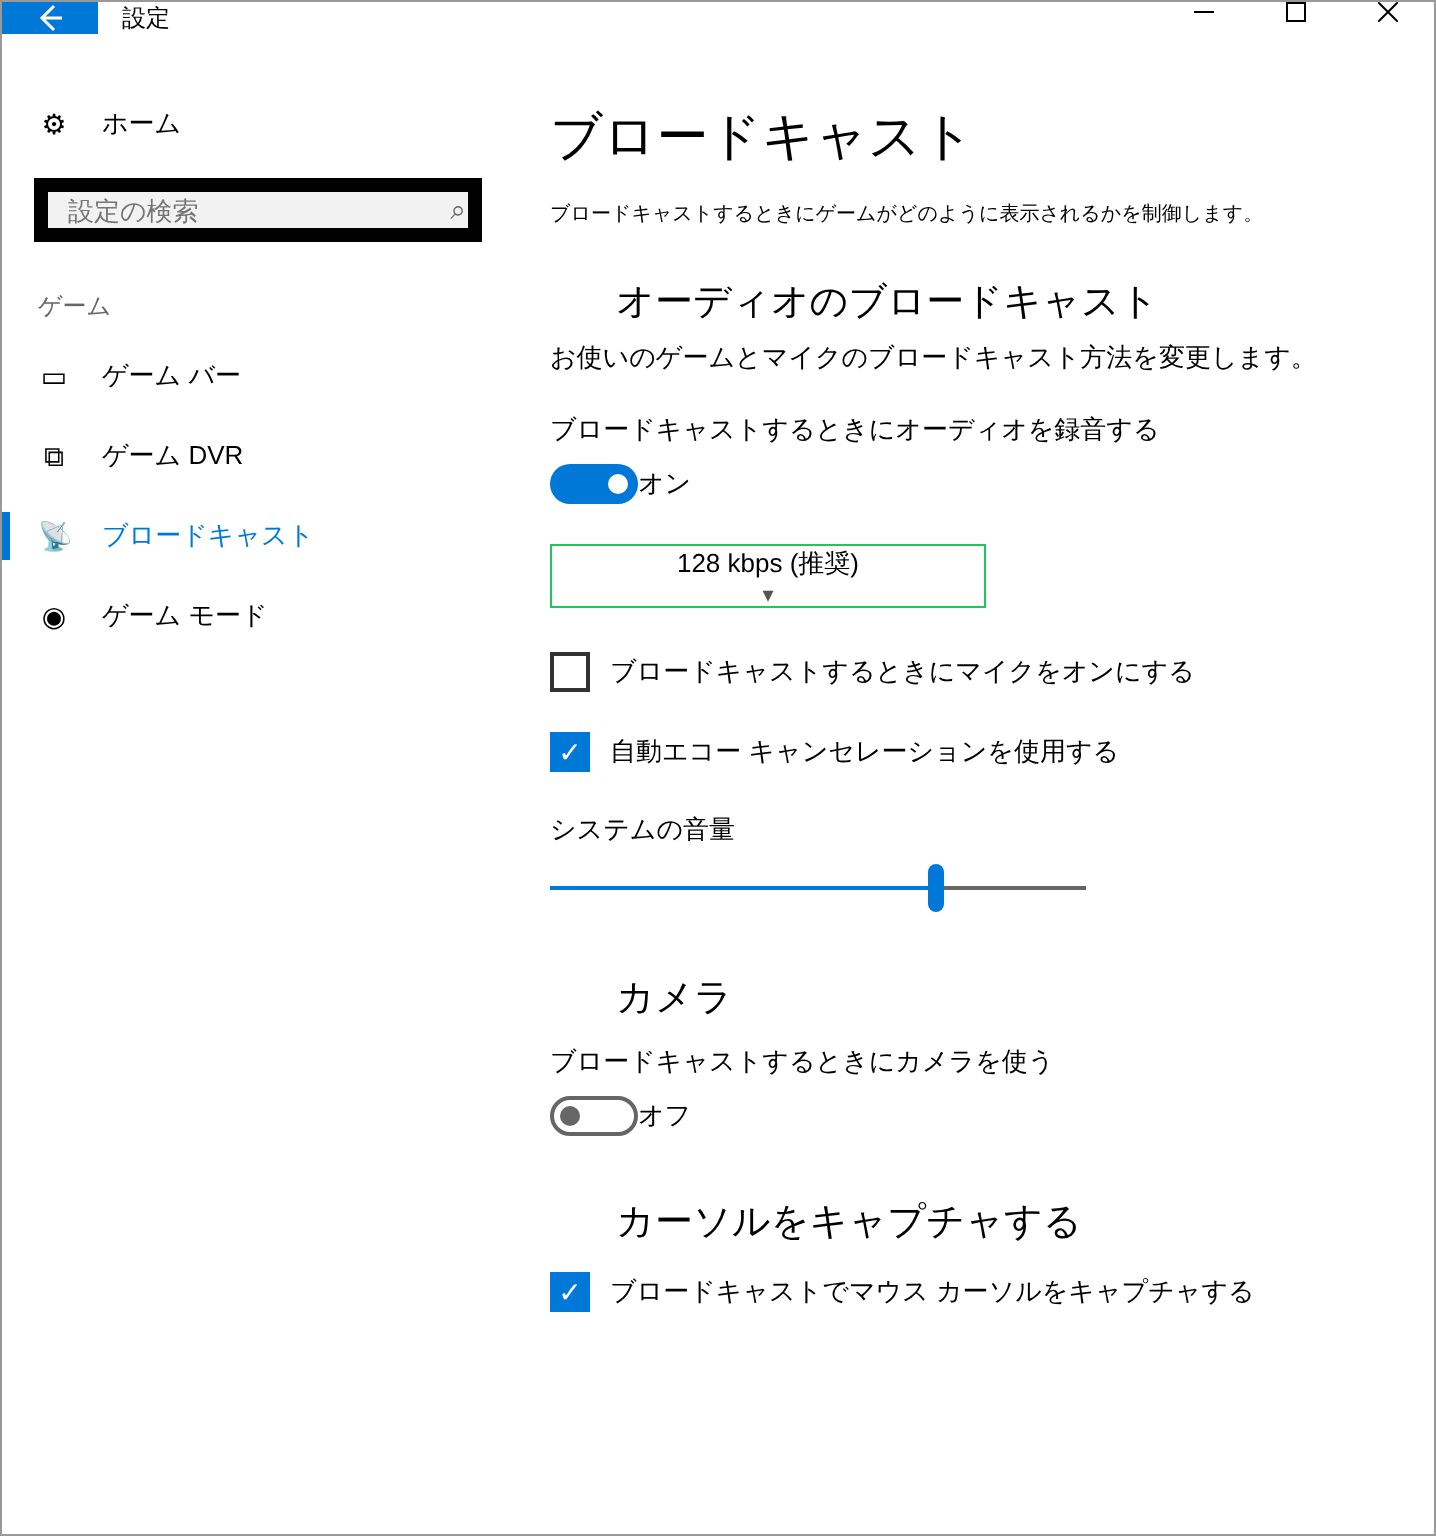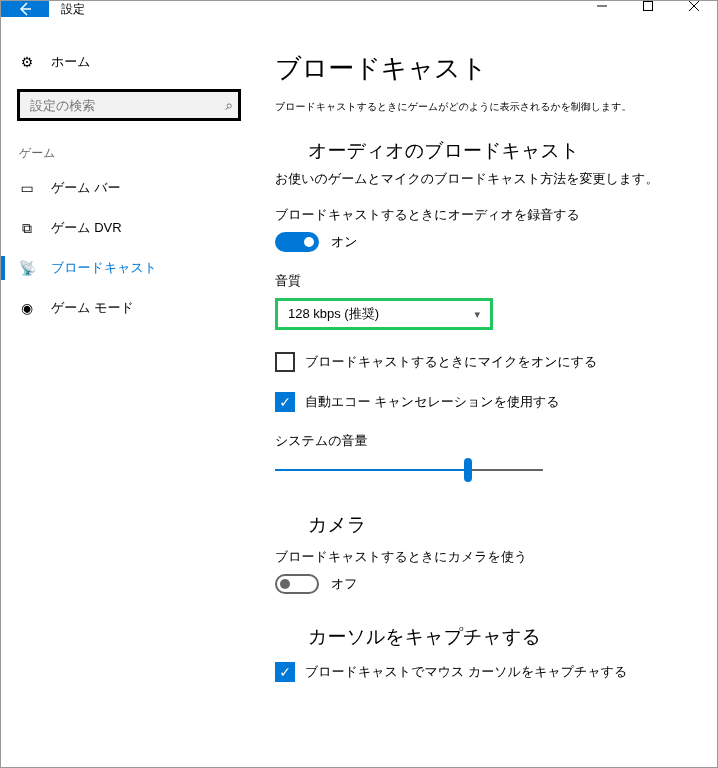--- a/index.html
+++ b/index.html
@@ -6,43 +6,43 @@
 body { background: #fff; width: 718px; height: 768px; overflow: hidden; border: 1px solid #999; }
 .titlebar { height: 32px; display: flex; align-items: flex-start; background: #fff; }
 .back-btn { width: 48px; background: #0078d7; color: #fff; display: flex; align-items: center; justify-content: center; font-size: 16px; }
 .title { flex: 0 0 auto; padding: 0 12px; display: flex; align-items: center; font-size: 12px; color: #000; }
 .spacer { flex: 1; }
 .win-btn { width: 46px; display: flex; align-items: center; justify-content: center; font-size: 10px; color: #000; }
 .layout { display: flex; height: calc(100% - 32px); }
 .sidebar { width: 256px; padding: 12px 0 0 0; }
 .home-row { display: flex; align-items: center; padding: 8px 18px; gap: 16px; font-size: 13px; }
 .search-wrap { padding: 10px 16px 16px 16px; }
-.search { width: 100%; height: 32px; border: 3px solid #000000; background: #f2f2f2; padding: 0 30px 0 10px; font-size: 13px; outline: none; }
+.search { width: 100%; height: 32px; border: 7px solid #000000; background: #f2f2f2; padding: 0 30px 0 10px; font-size: 13px; outline: none; }
 .search-box { position: relative; }
 .search-icon { position: absolute; right: 8px; top: 50%; transform: translateY(-50%); color: #666; font-size: 14px; }
 .group-label { padding: 8px 18px 6px 18px; font-size: 12px; color: #666; }
 .nav-item { display: flex; align-items: center; gap: 16px; padding: 11px 18px; font-size: 13px; cursor: pointer; }
 .nav-item.active { color: #0078d7; position: relative; }
 .nav-item.active::before { content: ""; position: absolute; left: 0; top: 8px; bottom: 8px; width: 4px; background: #0078d7; }
 .nav-icon { width: 16px; text-align: center; font-size: 14px; }
 .content { flex: 1; padding: 18px 28px 0 18px; overflow-y: auto; }
 h1 { font-size: 26px; font-weight: 400; margin-bottom: 14px; }
 .desc { font-size: 10px; margin-bottom: 24px; }
 h2 { font-size: 19px; font-weight: 400; margin-bottom: 6px; margin-left: 33px; }
 .sub { font-size: 13px; margin-bottom: 18px; }
 .label { font-size: 13px; margin-bottom: 8px; }
-.toggle-row { display: flex; align-items: center; gap: 12px; margin-bottom: 20px; }
+.toggle-row { display: flex; align-items: center; margin-bottom: 20px; }
 .toggle { width: 44px; height: 20px; border-radius: 10px; position: relative; cursor: pointer; }
 .toggle.on { background: #0078d7; }
 .toggle.off { background: #fff; border: 2px solid #666; }
 .toggle .knob { position: absolute; width: 10px; height: 10px; border-radius: 50%; top: 50%; transform: translateY(-50%); }
 .toggle.on .knob { background: #fff; right: 5px; }
 .toggle.off .knob { background: #666; left: 3px; }
 .toggle-text { font-size: 13px; }
-.select { width: 218px; height: 32px; border: 3px solid #22c55e; padding: 0 10px; font-size: 13px; background: #fff; display: flex; align-items: center; justify-content: space-between; margin-bottom: 22px; cursor: pointer; }
+.select { width: 218px; height: 32px; border: 1px solid #22c55e; padding: 0 10px; font-size: 13px; background: #fff; display: flex; align-items: center; justify-content: space-between; margin-bottom: 22px; cursor: pointer; flex-direction: column; }
 .select .chev { font-size: 11px; color: #555; }
 .check-row { display: flex; align-items: center; gap: 10px; font-size: 13px; margin-bottom: 20px; }
 .checkbox { width: 20px; height: 20px; border: 2px solid #333; display: flex; align-items: center; justify-content: center; cursor: pointer; }
 .checkbox.checked { background: #0078d7; border-color: #0078d7; color: #fff; font-size: 14px; }
 .slider-wrap { margin-bottom: 20px; }
 .slider { width: 268px; height: 24px; position: relative; margin-top: 6px; }
 .slider .track { position: absolute; top: 50%; left: 0; right: 0; height: 2px; background: #666; transform: translateY(-50%); }
 .slider .fill { position: absolute; top: 50%; left: 0; height: 2px; background: #0078d7; transform: translateY(-50%); }
 .slider .thumb { position: absolute; top: 50%; width: 8px; height: 24px; background: #0078d7; border-radius: 4px; transform: translate(-50%, -50%); cursor: pointer; }
 .section-gap { margin-top: 30px; }
@@ -118,21 +118,20 @@
     <div class="sub">お使いのゲームとマイクのブロードキャスト方法を変更します。</div>
 
     <div class="label">ブロードキャストするときにオーディオを録音する</div>
     <div class="toggle-row">
       <div class="toggle on">
           <div class="knob"></div>
         </div>
       <span class="toggle-text">オン</span>
     </div>
 
-    <div class="label">音質</div>
     <div class="select">
       <span>128 kbps (推奨)</span>
       <span class="chev">▾</span>
     </div>
 
     <div class="check-row">
       <div class="checkbox"></div>
       <span>ブロードキャストするときにマイクをオンにする</span>
     </div>
 

